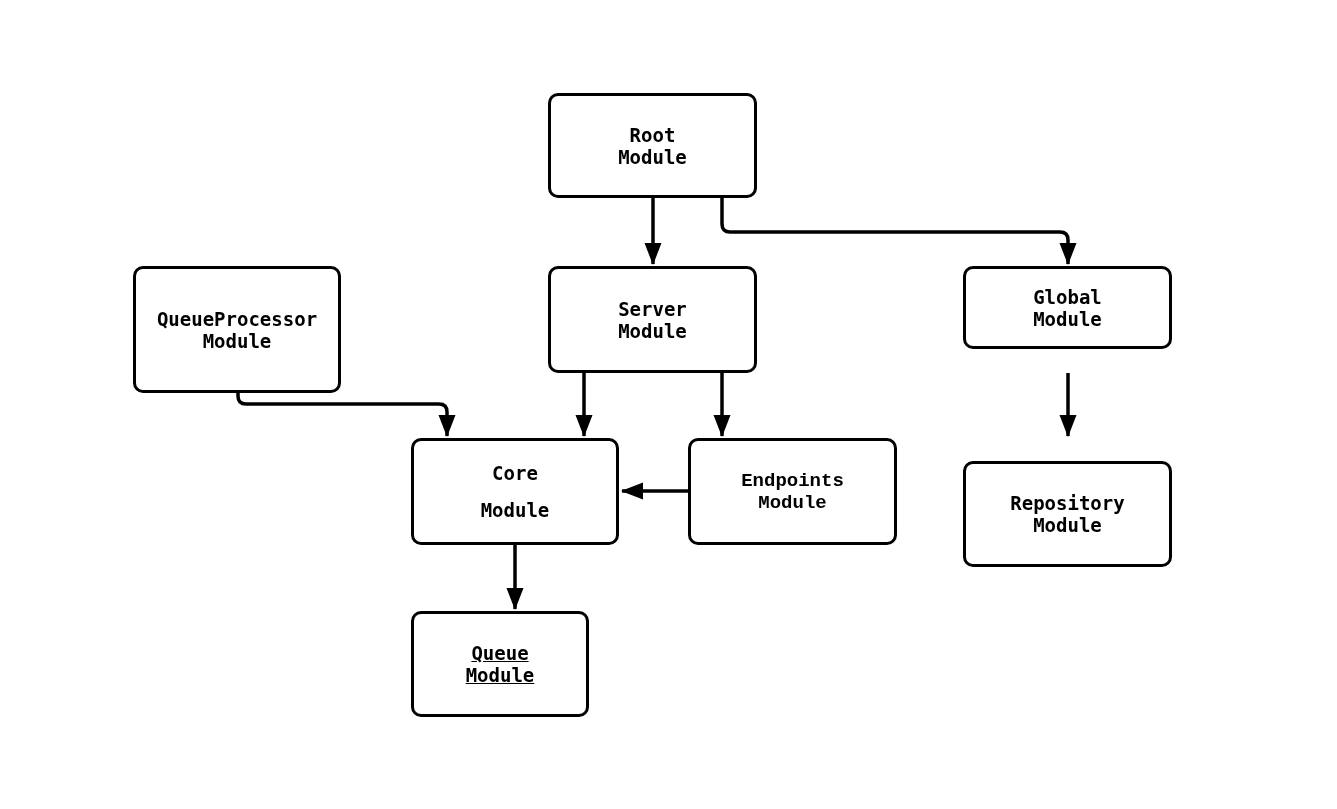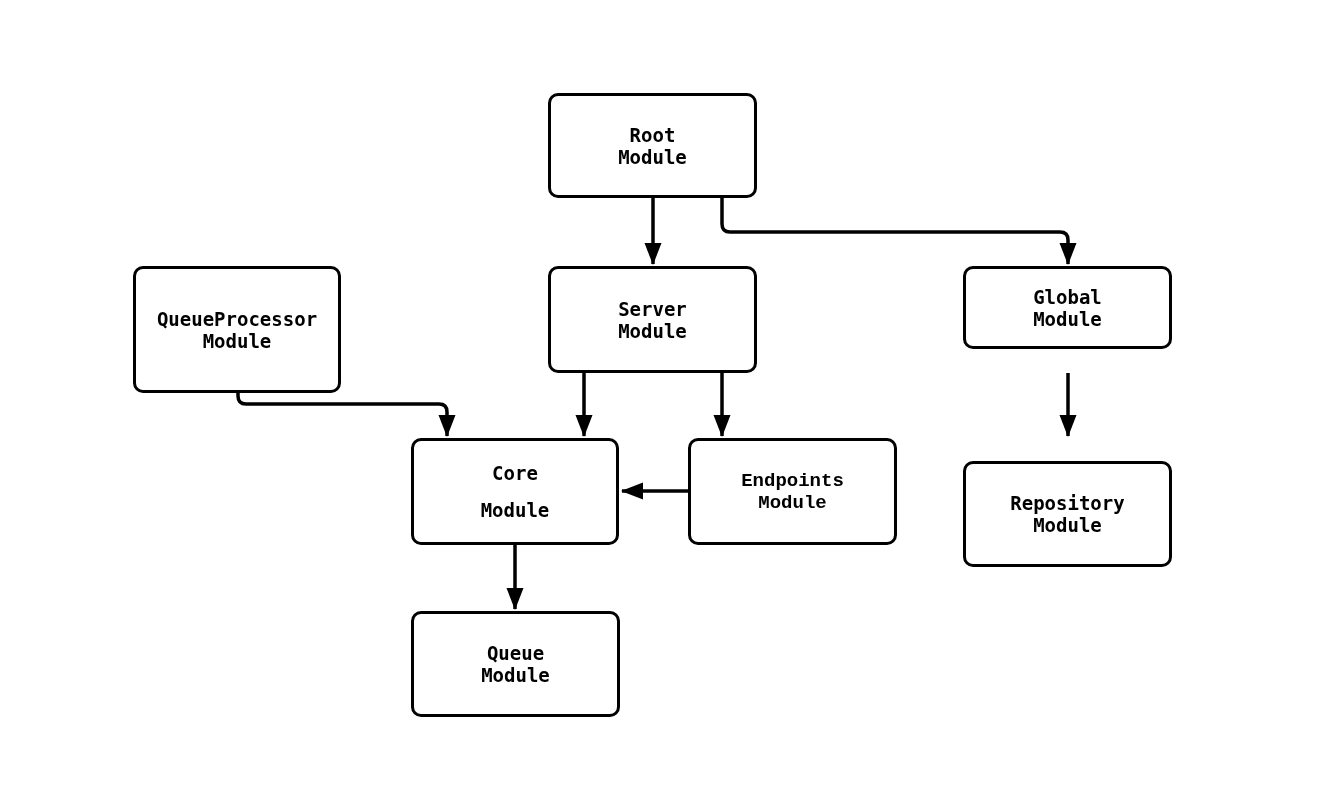--- a/index.html
+++ b/index.html
@@ -94,18 +94,18 @@
   <div class="node" style="left:688px; top:438px; width:209px; height:107px;font-family:Liberation Mono, monospace;">
     <span>Endpoints</span>
     <span>Module</span>
   </div>
 
   <div class="node" style="left:963px; top:438px; width:209px; height:106px;margin-top:23px;">
     <span>Repository</span>
     <span>Module</span>
   </div>
 
-  <div class="node" style="left:411px; top:611px; width:209px; height:106px;">
+  <div class="node" style="left:411px; top:611px; width:178px; height:106px;text-decoration:underline;">
     <span>Queue</span>
     <span>Module</span>
   </div>
 
 </div>
 
 </body></html>

